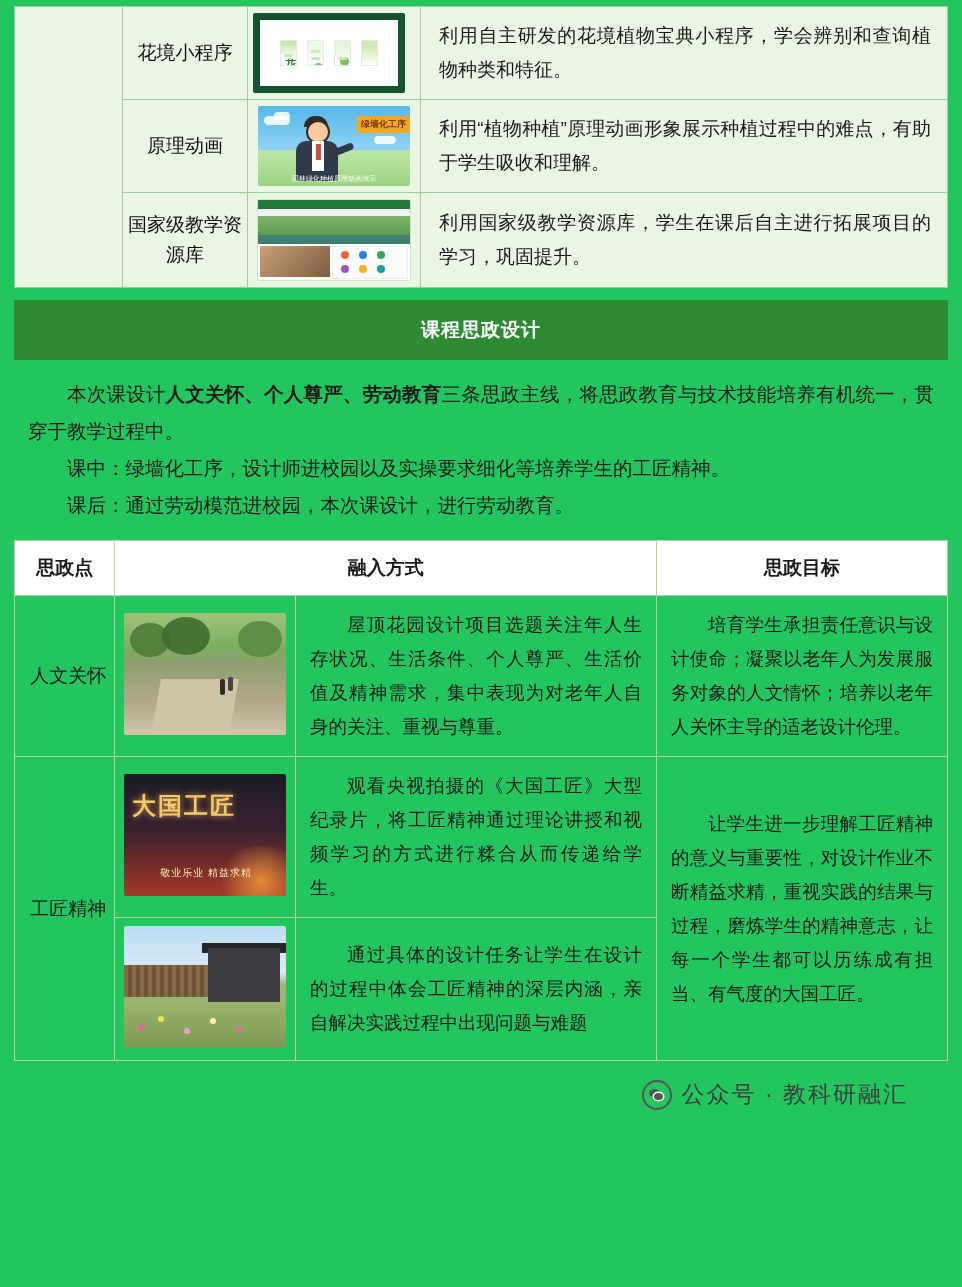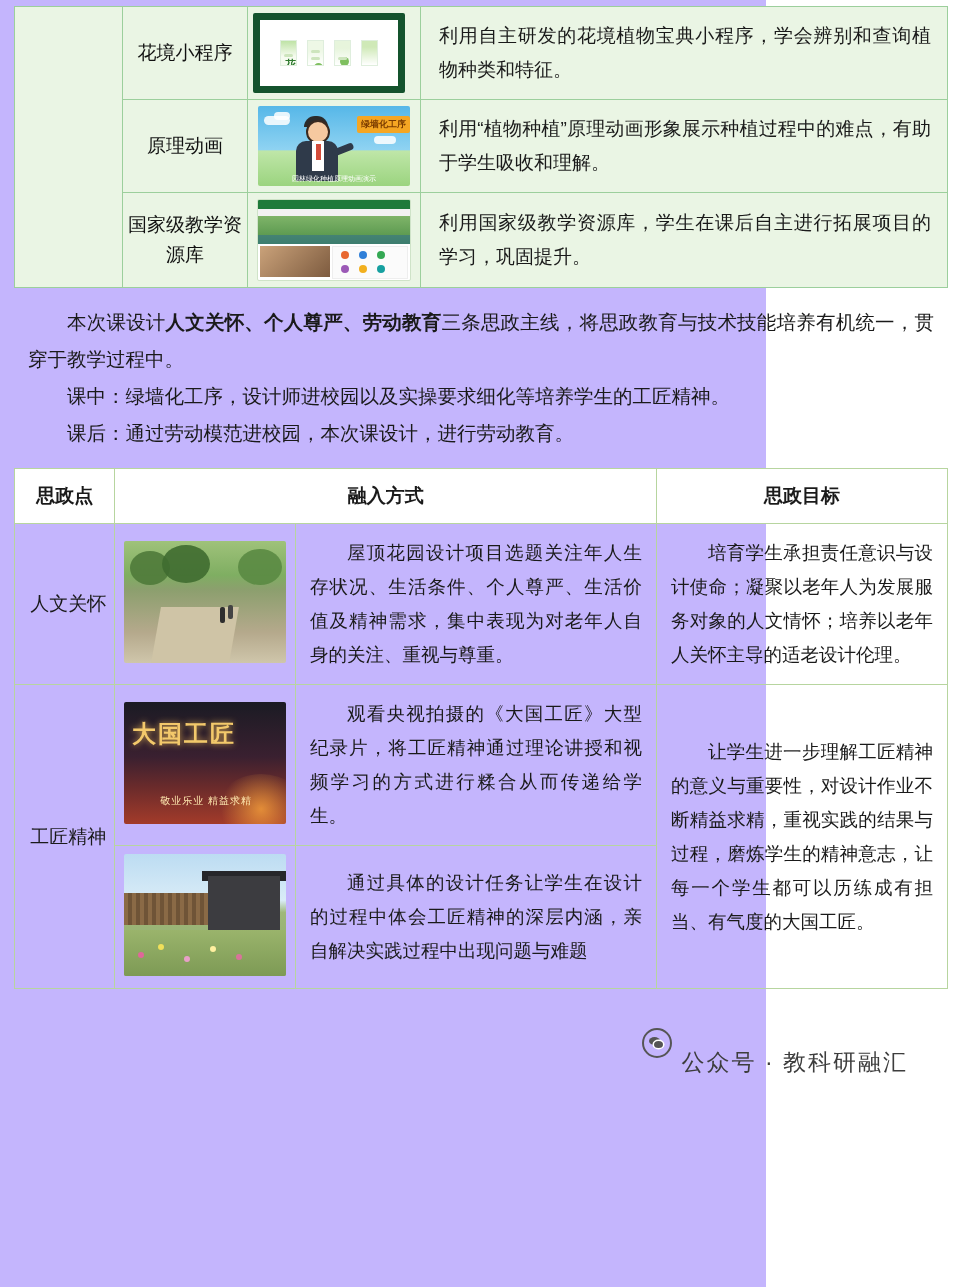--- a/index.html
+++ b/index.html
@@ -7,25 +7,25 @@
     padding: 0;
     background: #ffffff;
   }
   body {
     width: 962px;
     font-family: "Liberation Sans", "DejaVu Sans", sans-serif;
     color: #1a1a1a;
   }
   .page {
     position: relative;
-    width: 766px;
+    width: 962px;
     min-height: 1287px;
     box-sizing: border-box;
     padding: 6px 14px 0 14px;
-    background: #c4b5fd;
+    background: #22c55e;
   }
 
   
   table.res {
     border-collapse: collapse;
     width: 934px;
     table-layout: fixed;
   }
   table.res td {
     border: 1px solid #9ccf9c;
@@ -354,21 +354,20 @@
     content: "";
     position: absolute; left: 10px; top: 11px;
     width: 9px; height: 7px; border-radius: 50%;
     background: #555;
     box-shadow: 0 0 0 1.5px #fff;
   }
   .footer .fx {
     font-size: 23px;
     letter-spacing: 2px;
     color: #3d3d3d;
-    margin-top: 40px;
   }
 </style>
 </head>
 <body>
 
 <div class="page">
 
   <table class="res">
     <tbody>
         <tr>
@@ -444,20 +443,21 @@
           </span>
         </span>
       </td>
       <td class="resdesc">
         <p>利用国家级教学资源库，学生在课后自主进行拓展项目的学习，巩固提升。</p>
       </td>
     </tr>
   </tbody>
     </table>
 
+  <div class="section-header">课程思政设计</div>
 
   <div class="narrative">
     <p><span>本次课设计</span><b>人文关怀、个人尊严、劳动教育</b><span>三条思政主线，将思政教育与技术技能培养有机统一，贯穿于教学过程中。</span></p>
     <p>课中：绿墙化工序，设计师进校园以及实操要求细化等培养学生的工匠精神。</p>
     <p>课后：通过劳动模范进校园，本次课设计，进行劳动教育。</p>
   </div>
 
   <table class="sz">
     <colgroup>
       <col class="col-point">

